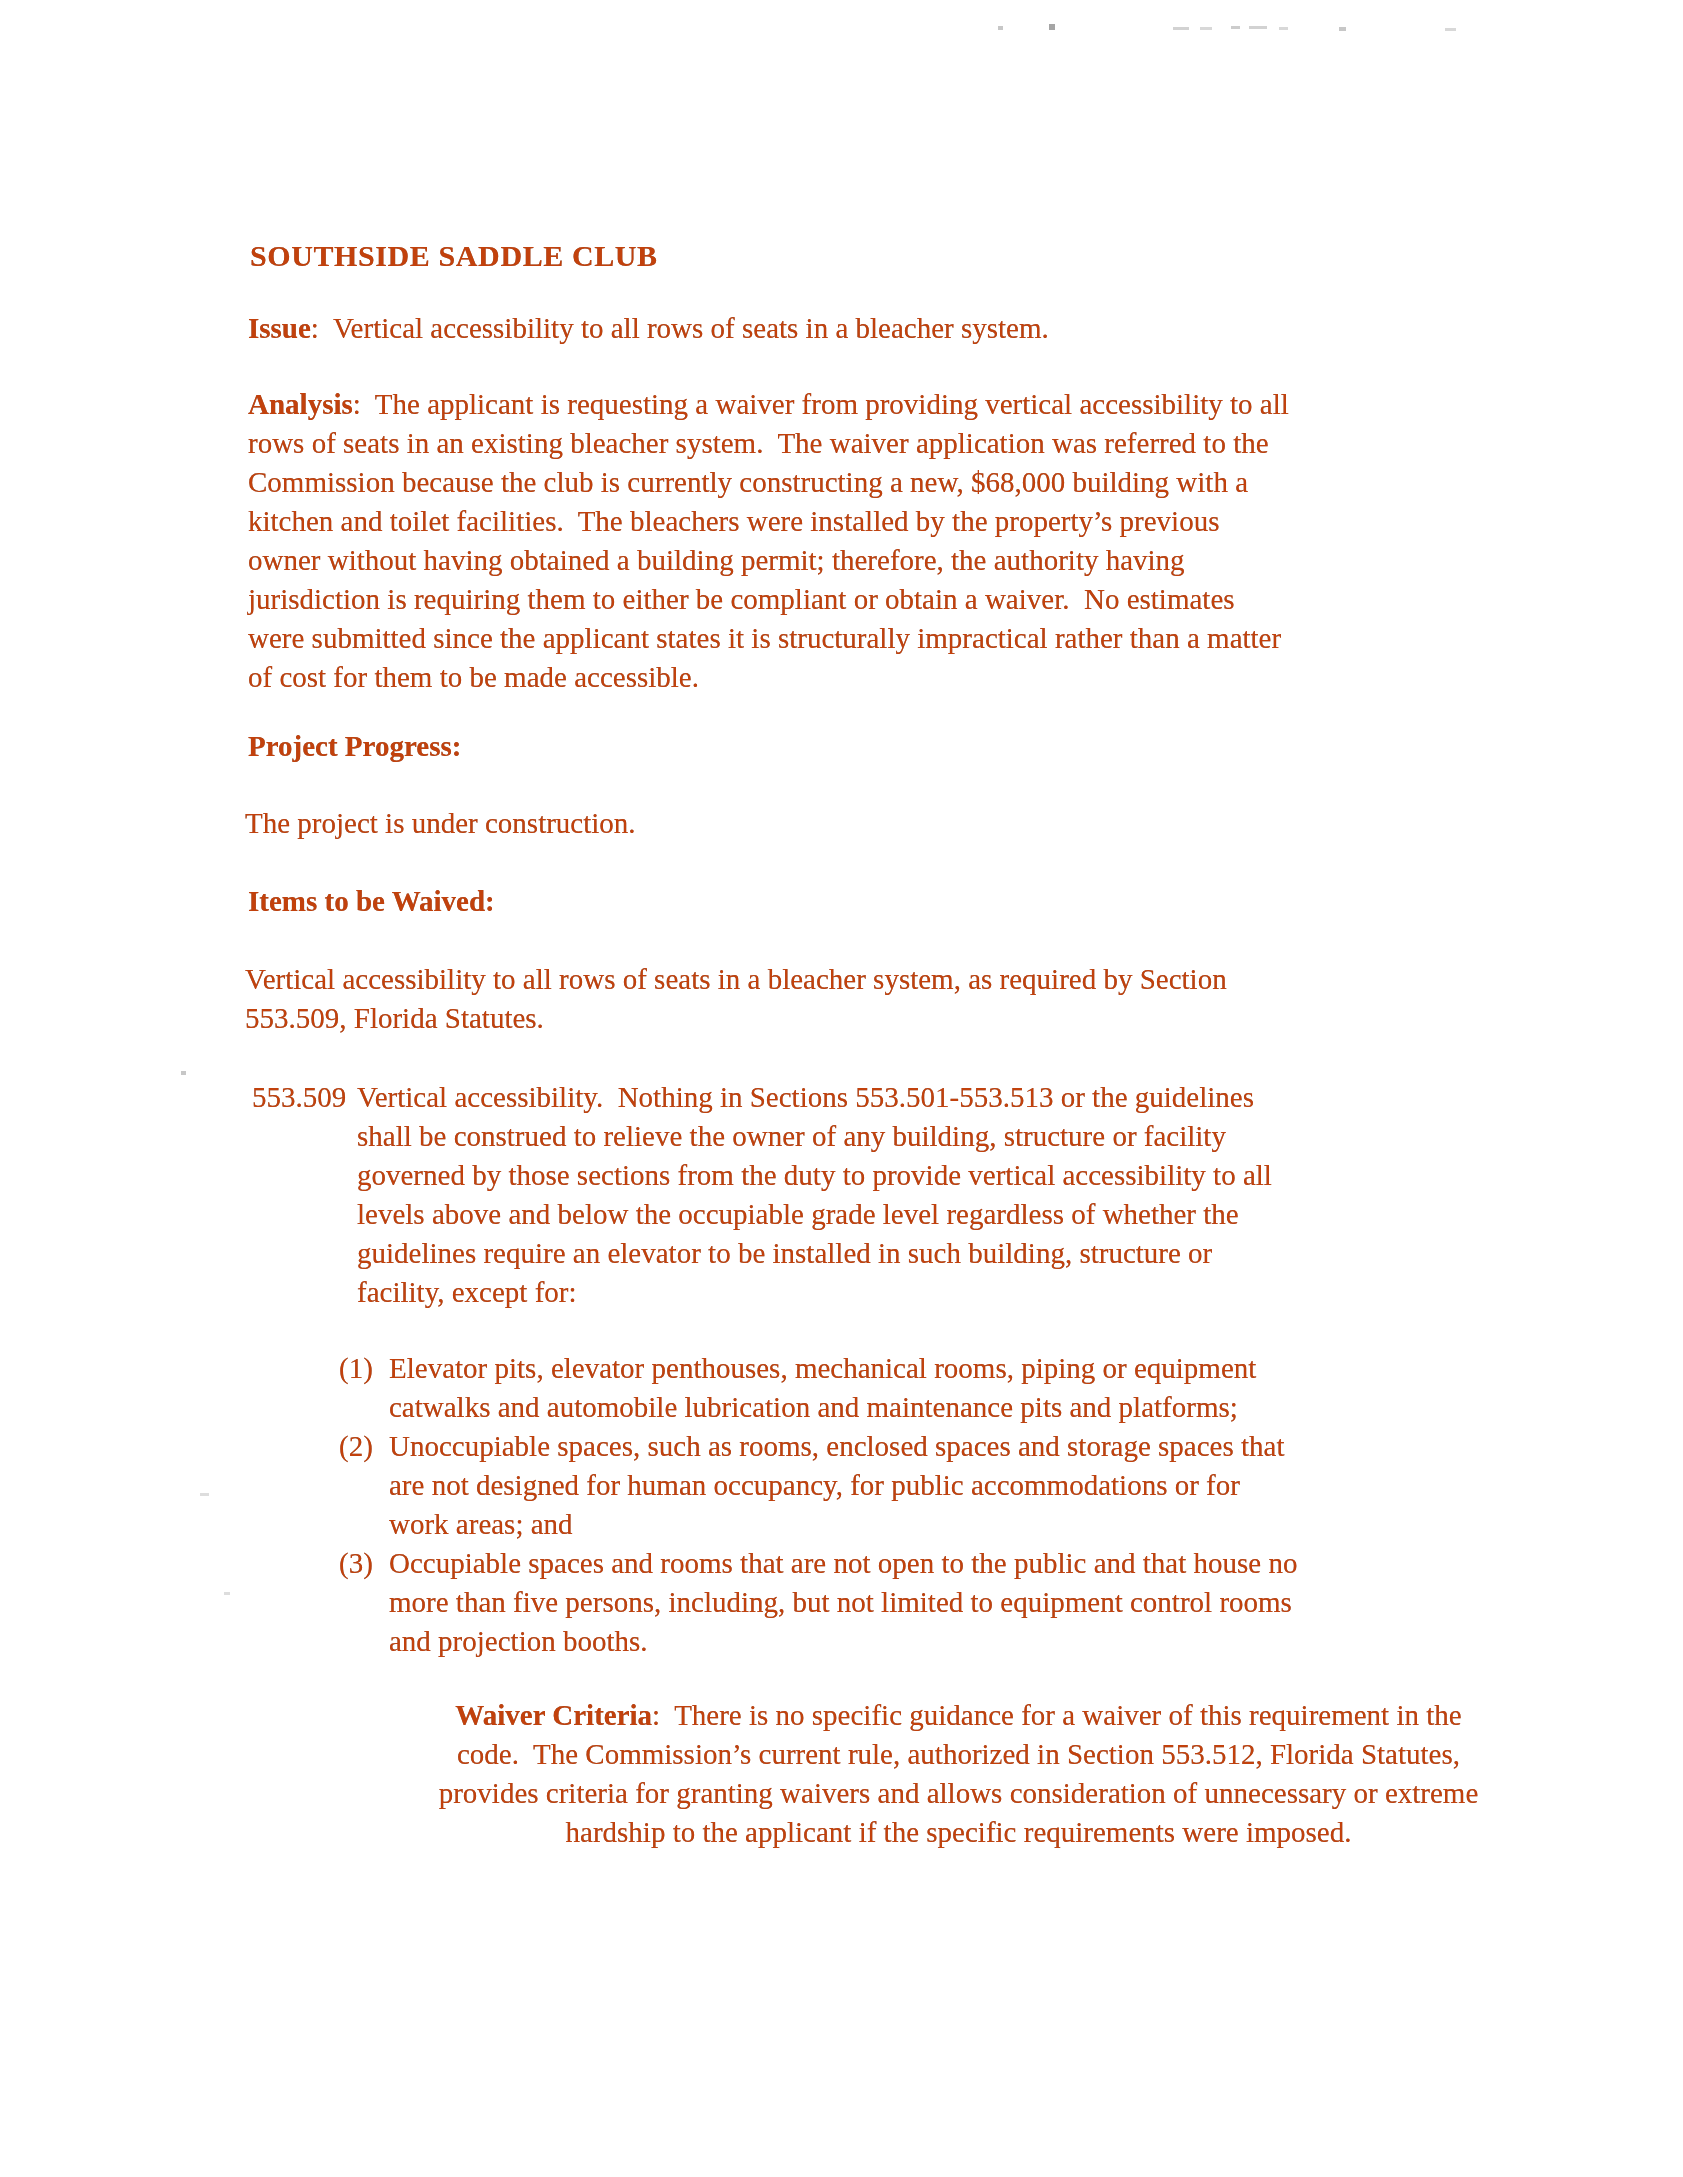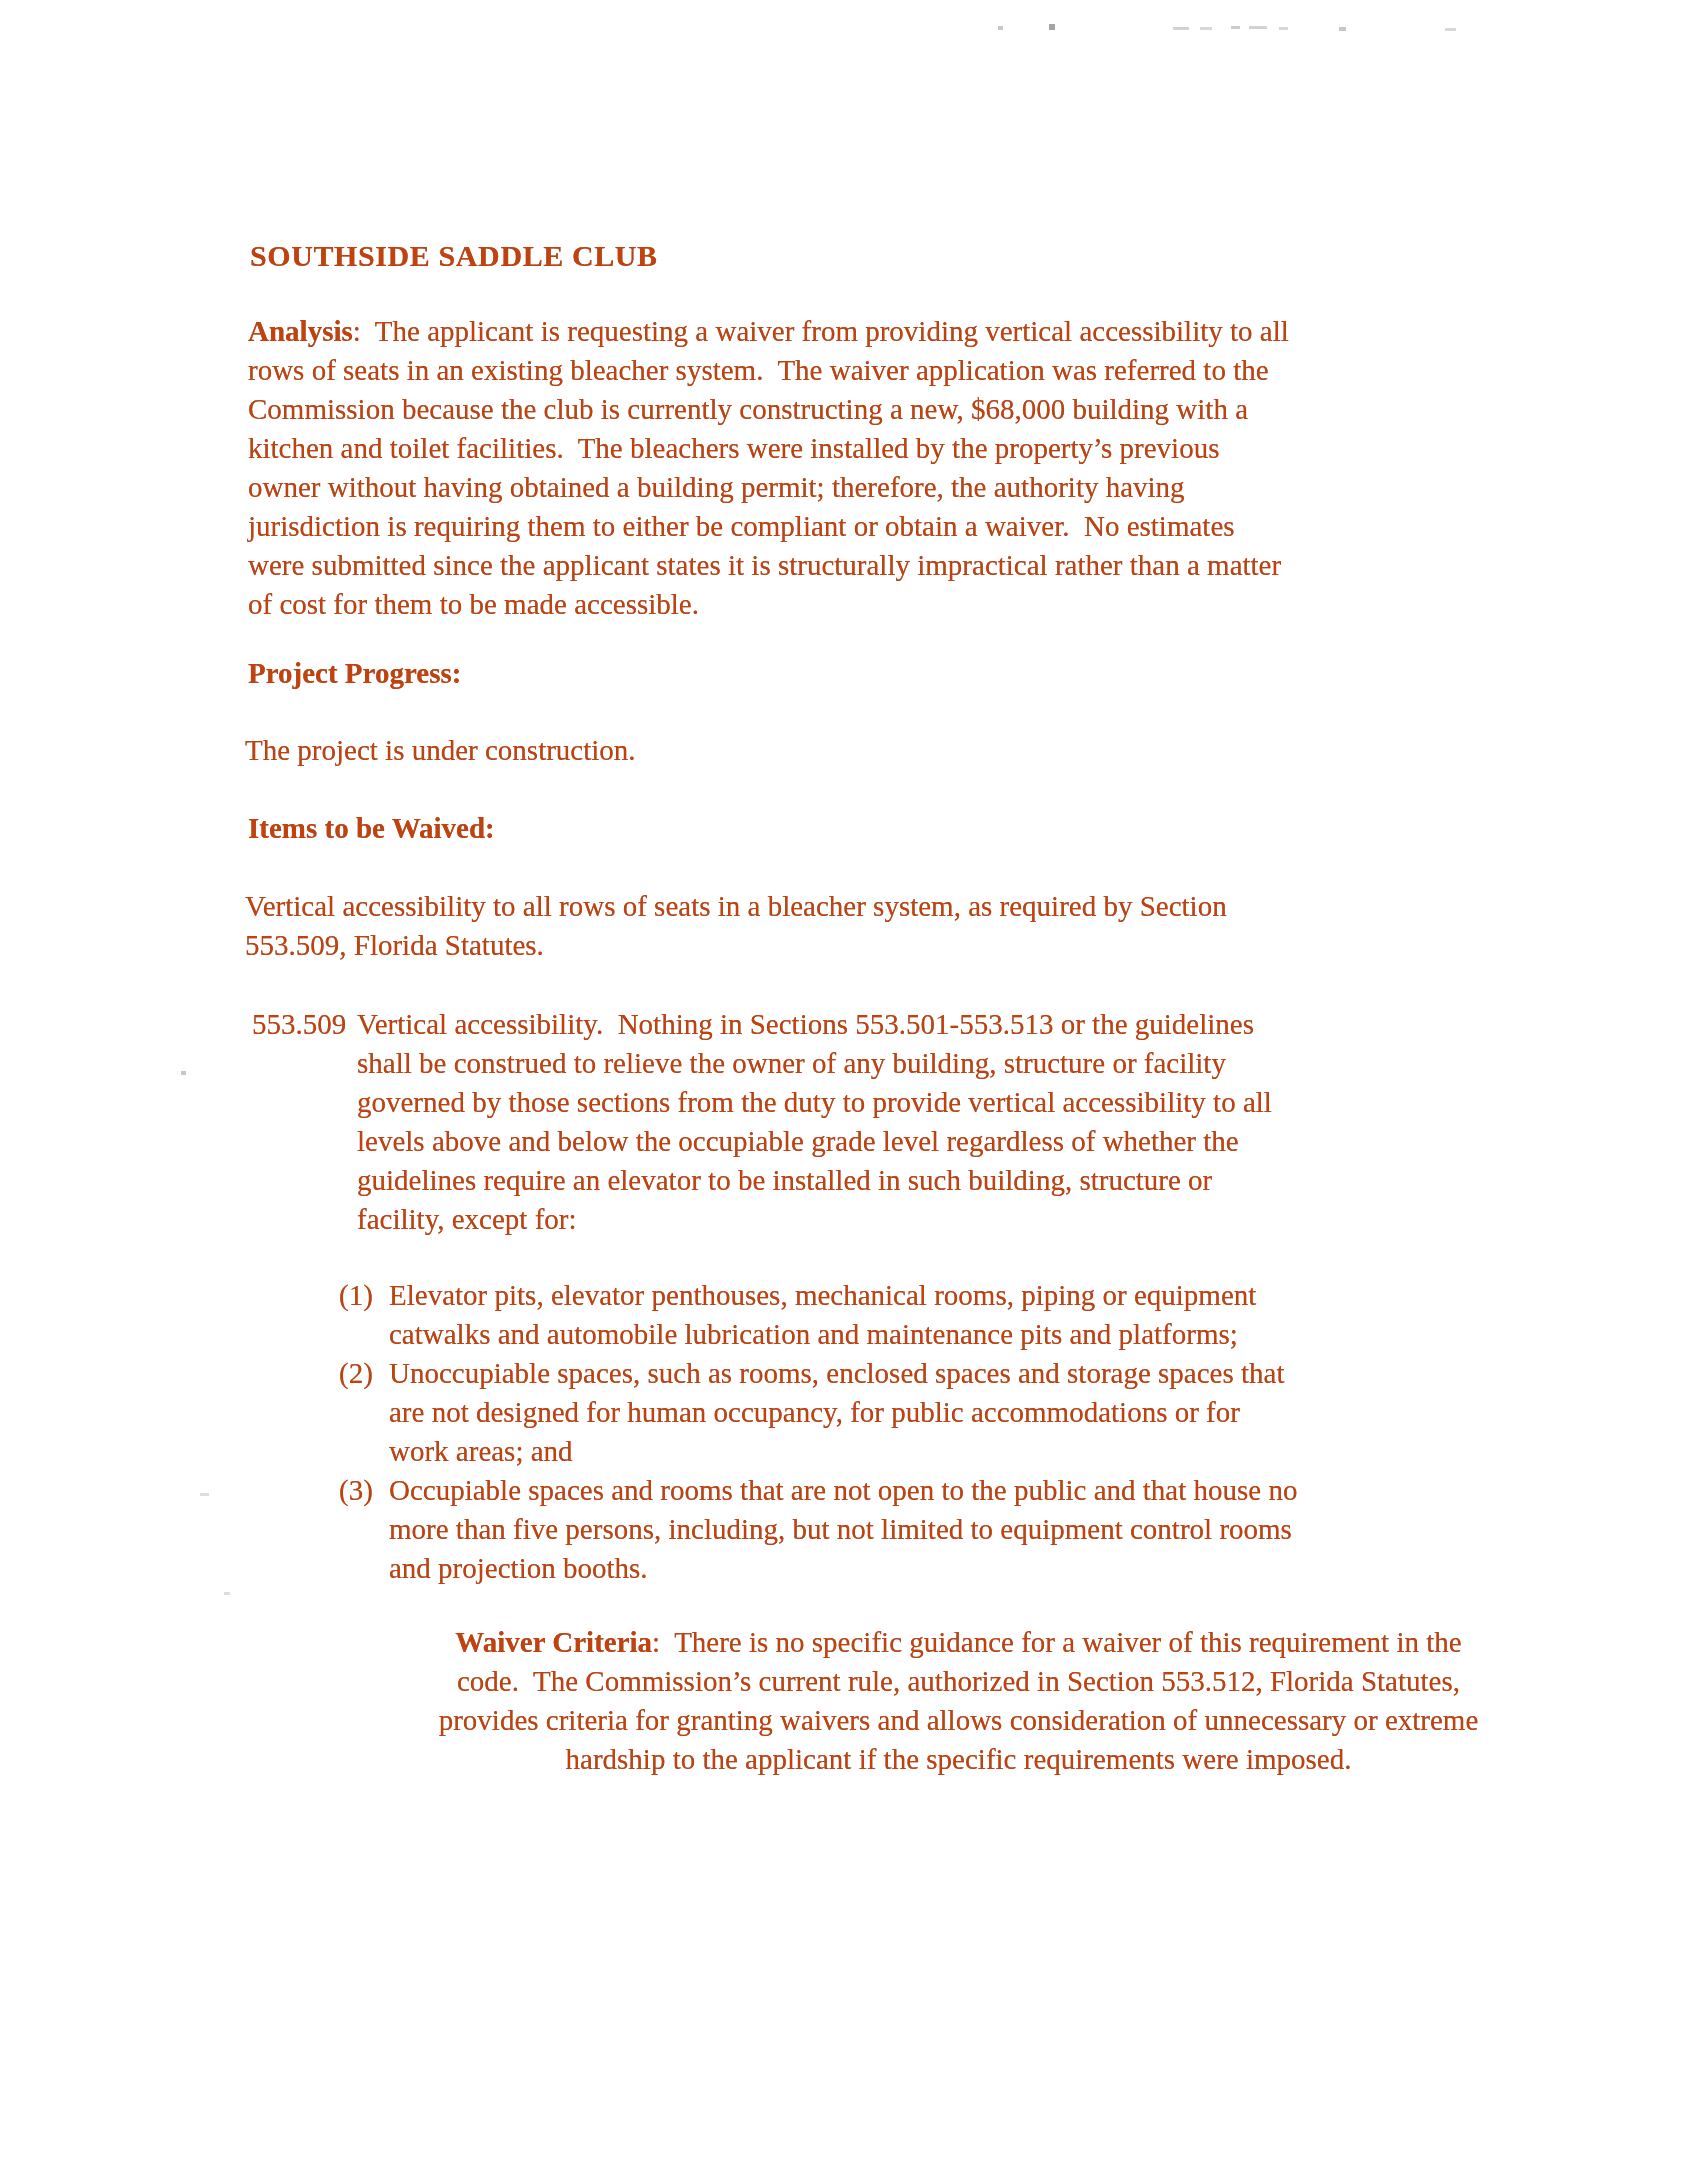--- a/index.html
+++ b/index.html
@@ -58,20 +58,21 @@
   <div class="artifact" style="left:1445px;top:28px;width:11px;height:3px;opacity:.35;"></div>
 
   <div class="artifact" style="left:181px;top:1071px;width:5px;height:4px;opacity:.5;"></div>
   <div class="artifact" style="left:200px;top:1493px;width:9px;height:3px;opacity:.3;"></div>
   <div class="artifact" style="left:224px;top:1592px;width:6px;height:3px;opacity:.3;"></div>
 
   <div class="content">
 
     <div class="doc-title">SOUTHSIDE SADDLE CLUB</div>
 
+    <p class="issue-line prewrap"><span class="lbl">Issue</span><span class="prewrap">:  Vertical accessibility to all rows of seats in a bleacher system.</span></p>
 
     <p class="analysis-para prewrap"><span class="lbl">Analysis</span><span class="prewrap">:  The applicant is requesting a waiver from providing vertical accessibility to all
 rows of seats in an existing bleacher system.  The waiver application was referred to the
 Commission because the club is currently constructing a new, $68,000 building with a
 kitchen and toilet facilities.  The bleachers were installed by the property’s previous
 owner without having obtained a building permit; therefore, the authority having
 jurisdiction is requiring them to either be compliant or obtain a waiver.  No estimates
 were submitted since the applicant states it is structurally impractical rather than a matter
 of cost for them to be made accessible.</span></p>
 

